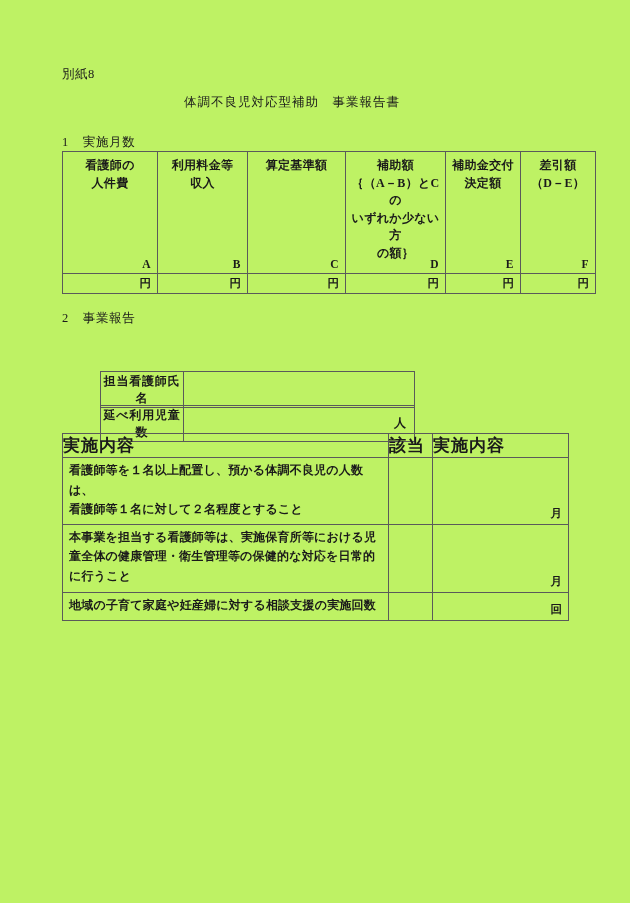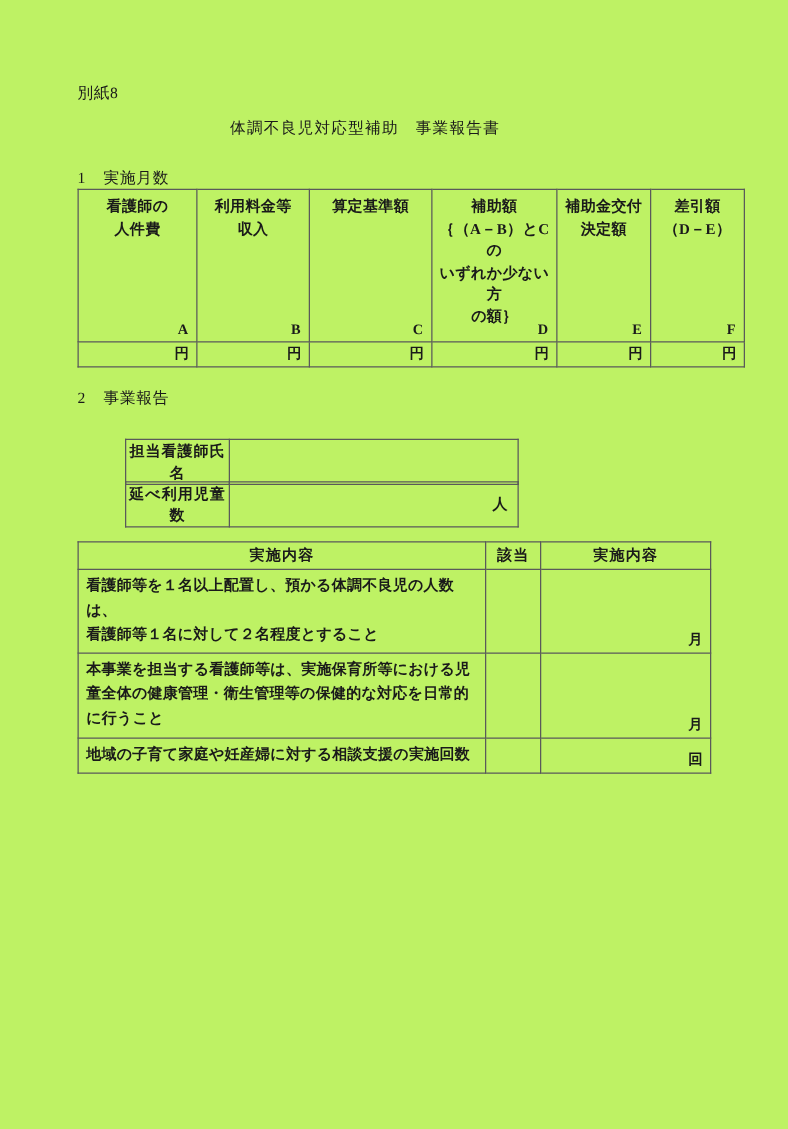--- a/index.html
+++ b/index.html
@@ -95,20 +95,21 @@
     text-align: right;
     padding: 0 6px 0 0;
     line-height: 19px;
     font-size: 11.5px;
   }
 
   
   .kv-table {
     left: 100px;
     width: 315px;
+    margin-top: 20px;
   }
   #nurse-name-table { top: 351px; }
   #child-count-table { top: 385px; }
   .kv-table .kv-label {
     width: 82px;
     height: 35px;
     text-align: center;
     vertical-align: middle;
     letter-spacing: 0.8px;
     font-size: 12px;
@@ -122,24 +123,24 @@
   }
 
   
   #implementation-table {
     left: 62px;
     top: 433px;
     width: 506px;
   }
   #implementation-table th {
     height: 21px;
-    text-align: center;
+    text-align: left;
     vertical-align: middle;
     letter-spacing: 1px;
-    font-size: 12px;
+    font-size: 17px;
   }
   #implementation-table td.content {
     padding: 3px 4px 4px 6px;
     line-height: 19.5px;
     letter-spacing: 0.2px;
     font-size: 12px;
     vertical-align: top;
   }
   #implementation-table td.check {
     vertical-align: middle;

